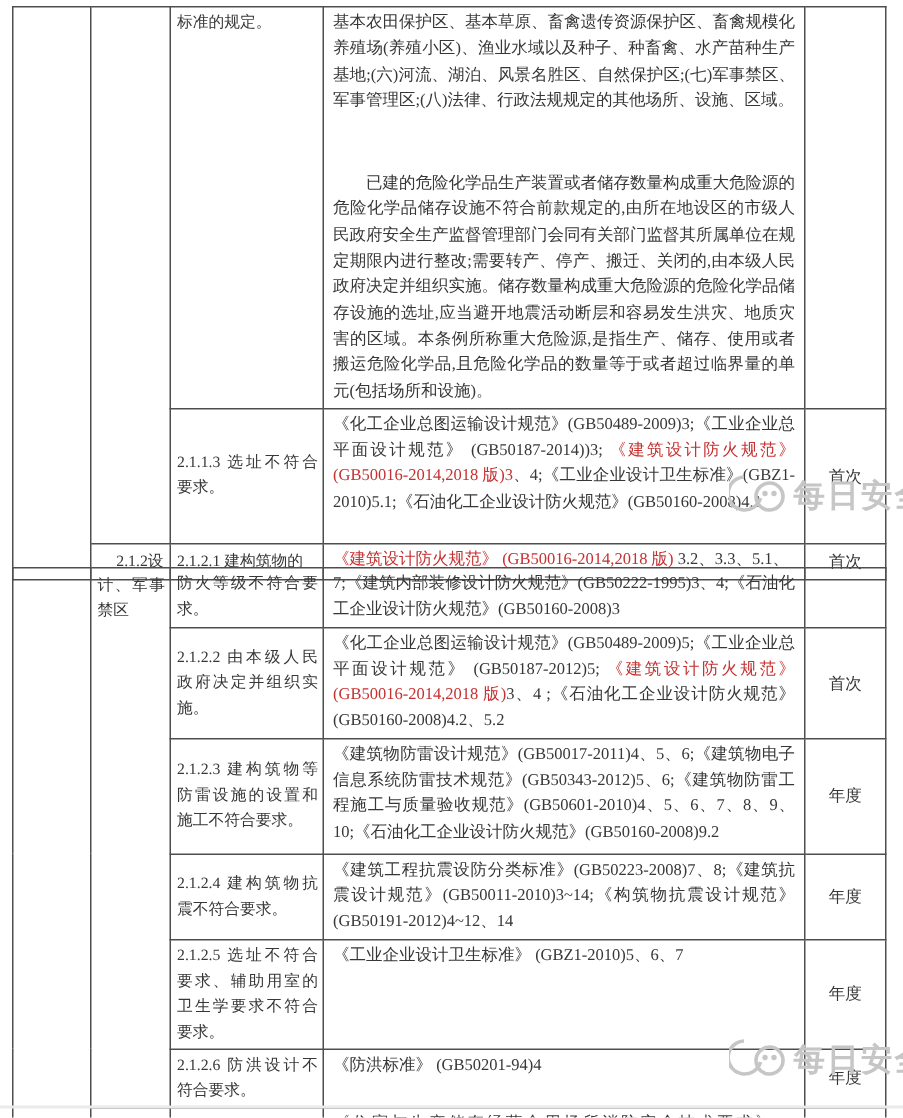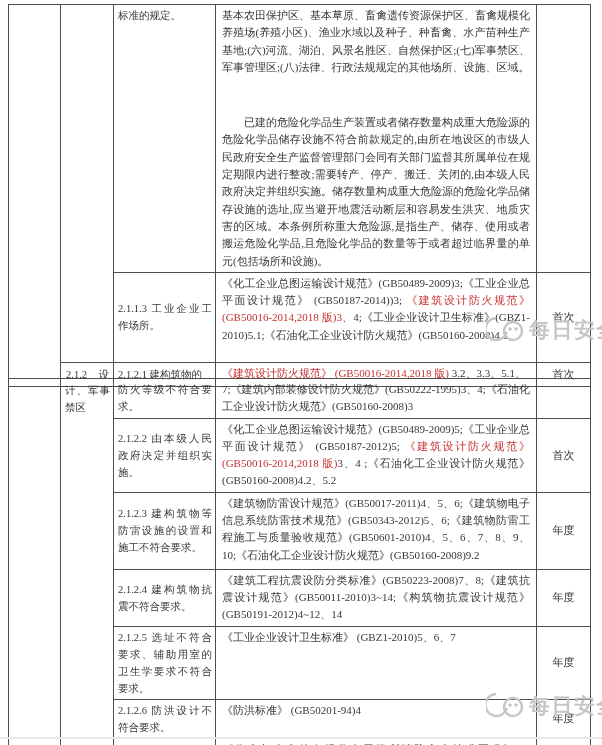--- a/index.html
+++ b/index.html
@@ -44,21 +44,21 @@
     vertical-align:top;
     text-align:justify;
   }
   td.c5 {
     font-size:11px;
     text-align:center;
   }
   td.vtop { vertical-align:top; }
   .nowrap { white-space:nowrap; }
   .red { color:#c53030; }
-  .cat-split { display:flex; justify-content:space-between; align-items:center; padding:0 1px; }
+  .cat-split { display:flex; justify-content:flex-end; align-items:center; padding:0 1px; }
   .para2 { text-indent:22px;margin-top:38px; }
   .spread { letter-spacing:1.8px; }
   .cat213 { white-space:nowrap; font-size:10.5px; }
 
   .wm {
     position:absolute;
     display:flex; align-items:center; gap:3px;
     color:#c6c6c6;
     z-index:6;
     pointer-events:none;
@@ -94,21 +94,21 @@
     <td class="c1" rowspan="3"></td>
     <td class="c2" rowspan="2"></td>
     <td class="c3 vtop">标准的规定。</td>
     <td class="c4">
       <p>基本农田保护区、基本草原、畜禽遗传资源保护区、畜禽规模化养殖场(养殖小区)、渔业水域以及种子、种畜禽、水产苗种生产基地;(六)河流、湖泊、风景名胜区、自然保护区;(七)军事禁区、军事管理区;(八)法律、行政法规规定的其他场所、设施、区域。</p>
       <p class="para2">已建的危险化学品生产装置或者储存数量构成重大危险源的危险化学品储存设施不符合前款规定的,由所在地设区的市级人民政府安全生产监督管理部门会同有关部门监督其所属单位在规定期限内进行整改;需要转产、停产、搬迁、关闭的,由本级人民政府决定并组织实施。储存数量构成重大危险源的危险化学品储存设施的选址,应当避开地震活动断层和容易发生洪灾、地质灾害的区域。本条例所称重大危险源,是指生产、储存、使用或者搬运危险化学品,且危险化学品的数量等于或者超过临界量的单元(包括场所和设施)。</p>
     </td>
     <td class="c5"></td>
   </tr>
   <tr style="height:90px">
-    <td class="c3">2.1.1.3 工业企业工作场所。</td>
+    <td class="c3">2.1.1.3 选址不符合要求。</td>
     <td class="c4"><span>《化工企业总图运输设计规范》(GB50489-2009)3;《工业企业总平面设计规范》 (GB50187-2014))3; </span><span class="red">《建筑设计防火规范》(GB50016-2014,2018 版)3</span><span>、4;《工业企业设计卫生标准》(GBZ1-2010)5.1;《石油化工企业设计防火规范》(GB50160-2008)4.1</span></td>
     <td class="c5">首次</td>
   </tr>
   <tr style="height:20px">
     <td class="c2" style="vertical-align:middle">
       <div class="cat-split">
         <span>2.1.2</span>
         <span>设</span>
       </div>
     </td>

